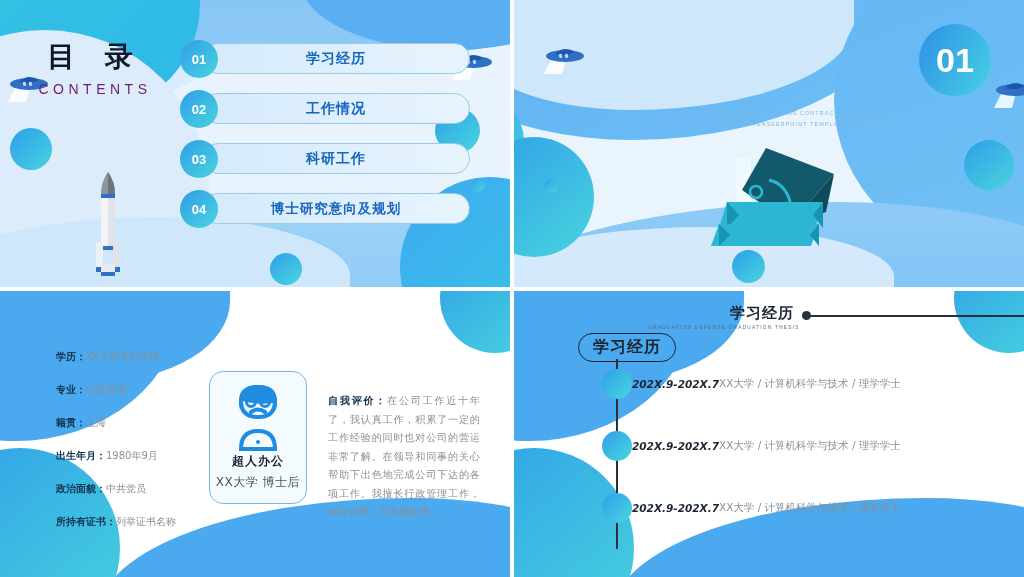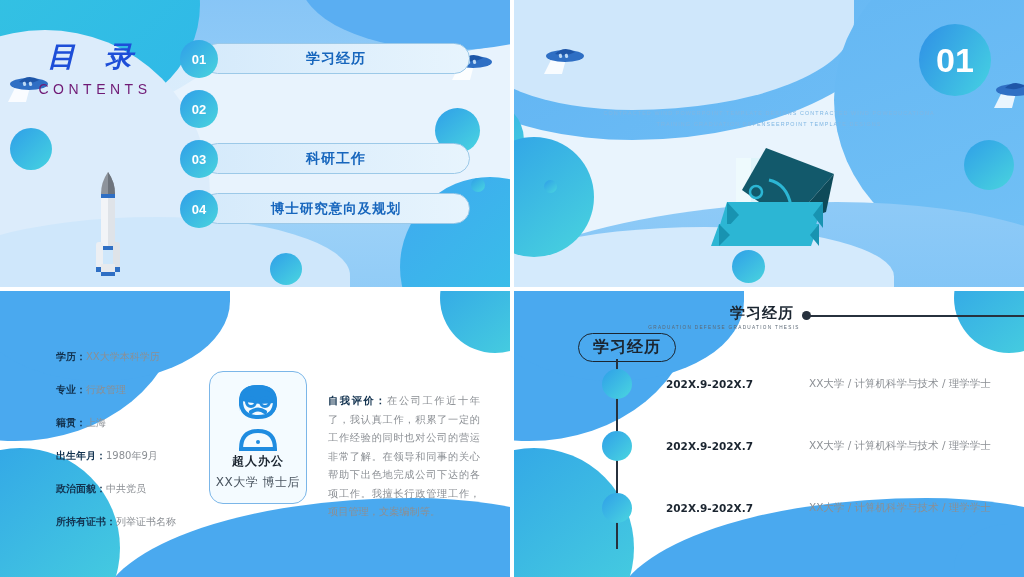--- a/index.html
+++ b/index.html
@@ -43,22 +43,22 @@
   .s1 .sph1{position:absolute;left:10px;top:128px;width:42px;height:42px;border-radius:50%;
     background:linear-gradient(135deg,#2f9fe8,#45d3e0);}
   .s1 .sph2{position:absolute;right:30px;top:108px;width:45px;height:45px;border-radius:50%;
     background:linear-gradient(140deg,#2f9fe8,#4ad6e0);}
   .s1 .sph3{position:absolute;right:25px;top:178px;width:14px;height:14px;border-radius:50%;
     background:linear-gradient(140deg,#2f9fe8,#4ad6e0);}
   .s1 .sph4{position:absolute;left:270px;bottom:2px;width:32px;height:32px;border-radius:50%;
     background:linear-gradient(140deg,#2f9fe8,#4ad6e0);}
 
   .toc-title{position:absolute;left:20px;top:38px;width:150px;text-align:center;}
-  .toc-title .cn{font-size:28px;font-weight:bold;color:#1d4ed8;letter-spacing:10px;
-    font-family:"DejaVu Sans","Liberation Sans",sans-serif;font-style:italic;}
+  .toc-title .cn{font-size:28px;font-weight:bold;color:#0f172a;letter-spacing:10px;
+    font-family:"DejaVu Sans","Liberation Sans",sans-serif;}
   .toc-title .en{font-size:14px;color:#701a75;letter-spacing:4.5px;margin-top:5px;}
 
   .toc-list{position:absolute;left:180px;top:40px;width:320px;}
   .toc-row{position:relative;height:38px;margin-bottom:12px;}
   .toc-pill{position:absolute;left:22px;top:3px;width:268px;height:31px;border-radius:16px;
     border:1px solid #9cc9e8;background:linear-gradient(90deg,#d5eafb,#e7f4fd);
     display:flex;align-items:center;justify-content:center;}
   .toc-pill span{font-size:14px;font-weight:bold;color:#1766bd;letter-spacing:1px;
     font-family:"DejaVu Sans","Liberation Sans",sans-serif;}
   .toc-num{position:absolute;left:0;top:0;width:38px;height:38px;border-radius:50%;
@@ -150,23 +150,23 @@
     font-family:"DejaVu Sans","Liberation Sans",sans-serif;margin-top:36px;}
   .selfeval b{color:#12324f;font-weight:bold;}
 
   
   .edu-pill{position:absolute;left:64px;top:42px;padding:3px 14px;border:1.6px solid #1b2530;
     border-radius:16px;font-size:16px;font-weight:bold;color:#1b2530;letter-spacing:1px;
     font-family:"DejaVu Sans","Liberation Sans",sans-serif;}
   .tl-line{position:absolute;left:102px;top:68px;width:1.6px;height:190px;background:#27313d;}
   .tl-item{position:absolute;left:88px;height:30px;display:flex;align-items:center;}
   .tl-dot{width:30px;height:30px;border-radius:50%;background:linear-gradient(135deg,#2f9fe8,#4ad6e0);flex:0 0 30px;}
-  .tl-date{margin-left:34px;font-size:10.5px;font-weight:bold;color:#1b2530;white-space:nowrap;
-    font-family:"DejaVu Sans","Liberation Sans",sans-serif;}
-  .tl-desc{margin-left:56px;font-size:10.5px;color:#8b8f94;white-space:nowrap;
+  .tl-date{font-size:10.5px;font-weight:bold;color:#1b2530;white-space:nowrap;
+    font-family:"DejaVu Sans","Liberation Sans",sans-serif;font-style:italic;}
+  .tl-desc{font-size:10.5px;color:#8b8f94;white-space:nowrap;
     font-family:"DejaVu Sans","Liberation Sans",sans-serif;}
 </style>
 </head>
 <body>
 
 <div class="deck">
 
   <div class="slide s1">
     <div class="bgB"></div>
     <div class="topwave"></div>
@@ -202,20 +202,23 @@
     </div>
 
     <div class="toc-list">
       <div class="toc-row">
         <div class="toc-pill">
           <span>学习经历</span>
         </div>
         <div class="toc-num">01</div>
       </div>
       <div class="toc-row">
+        <div class="toc-pill">
+          <span>工作情况</span>
+        </div>
         <div class="toc-num">02</div>
       </div>
       <div class="toc-row">
         <div class="toc-pill">
           <span>科研工作</span>
         </div>
         <div class="toc-num">03</div>
       </div>
       <div class="toc-row long">
         <div class="toc-pill">

